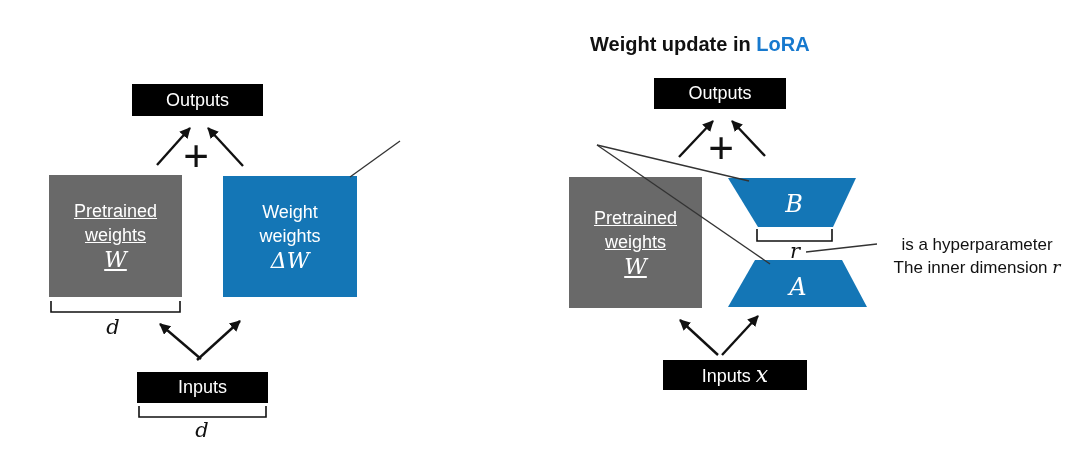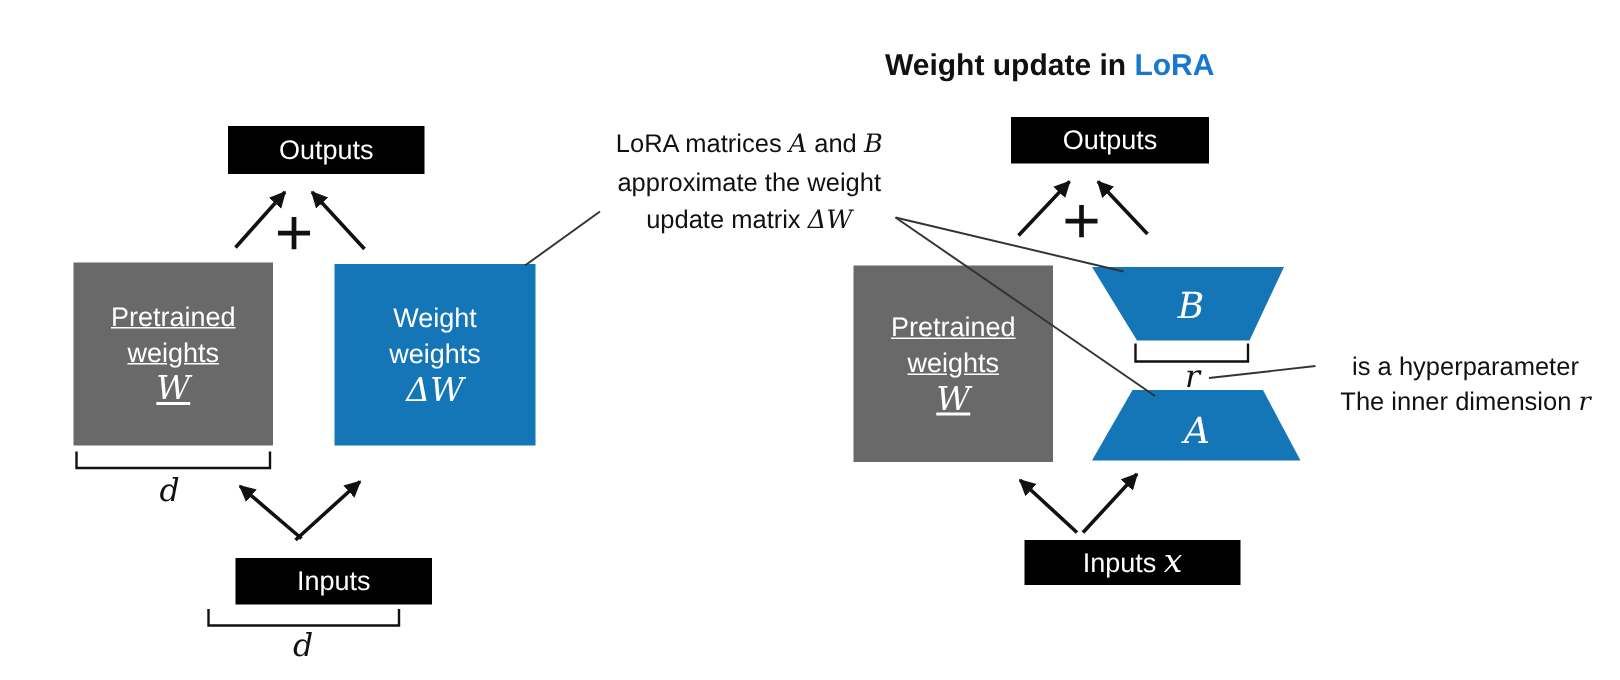--- a/index.html
+++ b/index.html
@@ -6,21 +6,21 @@
   .canvas{
     position:relative;width:1080px;height:453px;background:#ffffff;overflow:hidden;
     font-family:"Liberation Sans",sans-serif;color:#111;
   }
   .title{position:absolute;font-size:20px;font-weight:bold;white-space:nowrap;z-index:3;}
   .title .hl{color:var(--title-blue);}
   .box{
     position:absolute;display:flex;flex-direction:column;align-items:center;justify-content:center;
     color:#fff;text-align:center;z-index:1;
   }
-  .box.black{background:var(--box-black);font-size:18px;margin-left:20px;}
+  .box.black{background:var(--box-black);font-size:18px;}
   .box.gray{background:var(--box-gray);font-size:18px;line-height:24px;text-decoration:underline;}
   .box.blue{background:var(--accent-blue);font-size:18px;line-height:24px;align-items:center;}
   .math{font-family:"DejaVu Serif","Liberation Serif",serif;font-style:italic;}
   .box .math{font-size:22px;line-height:26px;}
   .plus{position:absolute;transform:translate(-50%,-54%);font-size:44px;font-weight:500;z-index:1;}
   .dimlabel{position:absolute;transform:translate(-50%,-50%);font-size:21px;color:#111;z-index:3;}
   .traplabel{position:absolute;transform:translate(-50%,-50%);font-size:24px;color:#fff;z-index:3;}
   .annot{position:absolute;font-size:17px;line-height:25px;text-align:center;color:#111;z-index:3;}
   .annot.right{line-height:23px;}
   svg.overlay{position:absolute;left:0;top:0;z-index:2;pointer-events:none;}
@@ -58,25 +58,20 @@
   </div>
 
   <div class="dimlabel math" style="left:113px;top:327px;">d</div>
 
   <div class="box black" style="left:137px;top:372px;width:131px;height:31px;">
     <div>Inputs</div>
   </div>
 
   <div class="dimlabel math" style="left:202px;top:430px;">d</div>
 
-  <div class="annot" style="left:389px;top:83px;width:221px;">
-    <div class="inline-line"><span>LoRA matrices </span><span class="math">A</span><span> and </span><span class="math">B</span></div>
-    <div class="inline-line">approximate the weight</div>
-    <div class="inline-line"><span>update matrix </span><span class="math">ΔW</span></div>
-  </div>
 
   <div class="box black" style="left:654px;top:78px;width:132px;height:31px;">
     <div>Outputs</div>
   </div>
 
   <div class="plus" style="left:721px;top:150px;">+</div>
 
   <div class="box gray" style="left:569px;top:177px;width:133px;height:131px;">
     <div>Pretrained</div>
     <div>weights</div>

